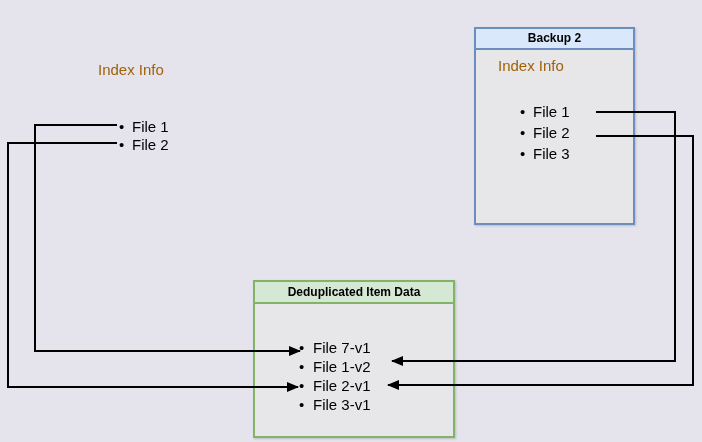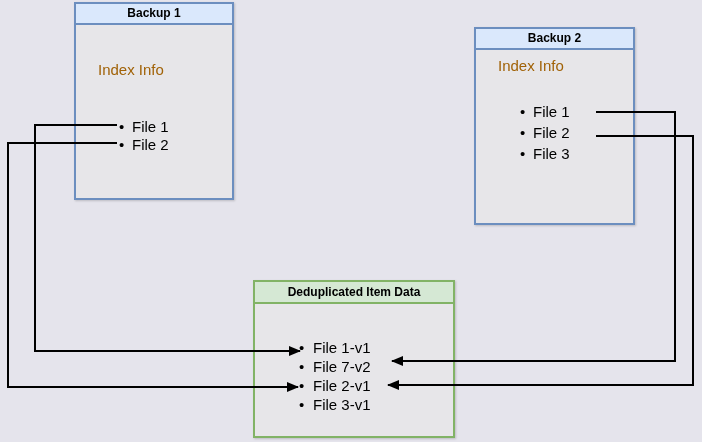--- a/index.html
+++ b/index.html
@@ -81,23 +81,20 @@
   #backup1-sublabel { left: 24px; top: 53px; }
   #backup1-files { left: 119px; top: 117px; }
   #backup2-files { left: 520px; top: 101px; }
   #dedup-items   { left: 299px; top: 338px; }
 </style>
 </head>
 <body>
 
 <div class="canvas">
 
-  <div class="box blue" id="backup1-box">
-    <div class="box-header">Backup 1</div>
-  </div>
   <div class="box-sublabel" id="backup1-sublabel" style="left:98px; top:61px;">Index Info</div>
   <ul class="file-list b1-list" id="backup1-files">
     <li>
       <span class="bullet-icon"></span>
       <span class="file-label">File 1</span>
     </li>
     <li>
       <span class="bullet-icon"></span>
       <span class="file-label">File 2</span>
     </li>
@@ -121,25 +118,25 @@
       <span class="file-label">File 3</span>
     </li>
   </ul>
 
   <div class="box green" id="dedup-box">
     <div class="box-header">Deduplicated Item Data</div>
   </div>
   <ul class="file-list ded-list" id="dedup-items">
     <li>
       <span class="bullet-icon"></span>
-      <span class="file-label">File 1-v1</span>
+      <span class="file-label">File 7-v1</span>
     </li>
     <li>
       <span class="bullet-icon"></span>
-      <span class="file-label">File 7-v2</span>
+      <span class="file-label">File 1-v2</span>
     </li>
     <li>
       <span class="bullet-icon"></span>
       <span class="file-label">File 2-v1</span>
     </li>
     <li>
       <span class="bullet-icon"></span>
       <span class="file-label">File 3-v1</span>
     </li>
   </ul>

